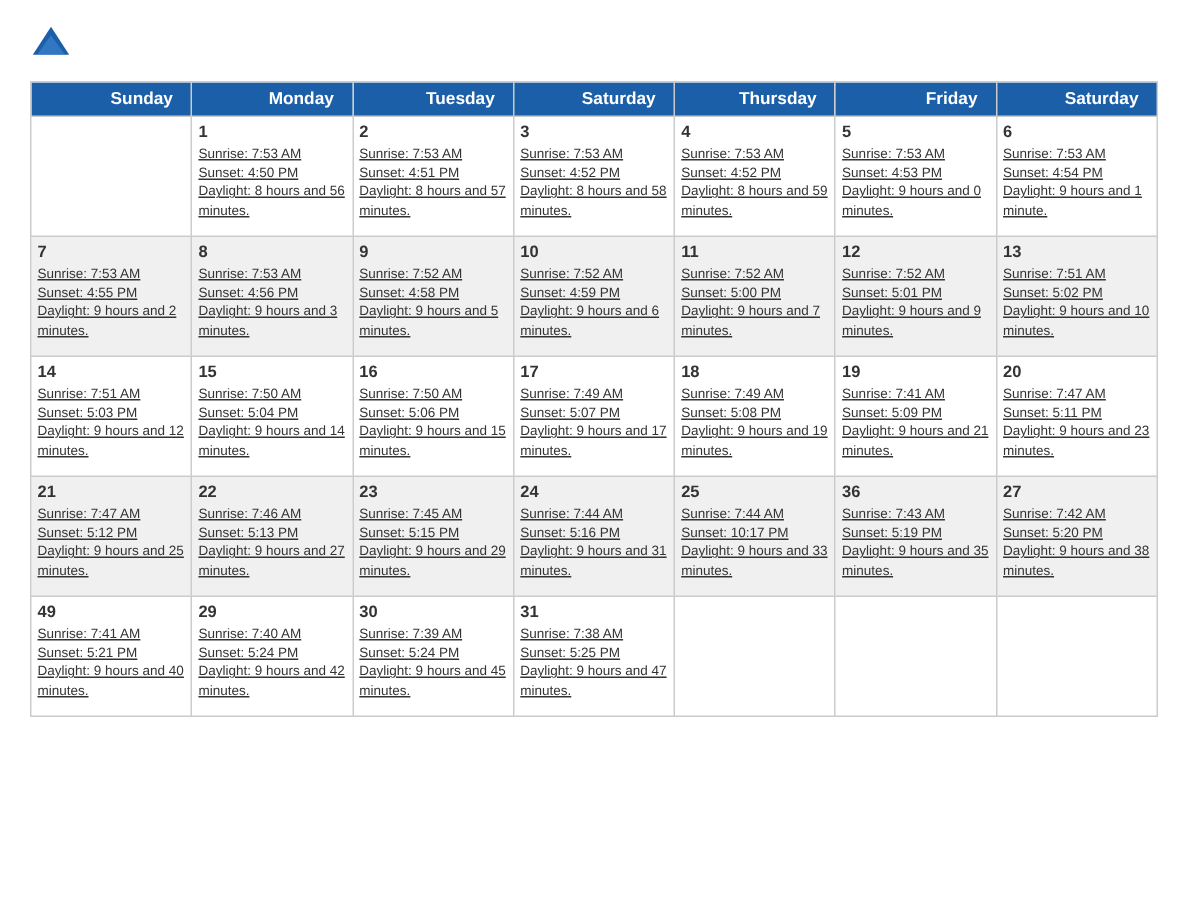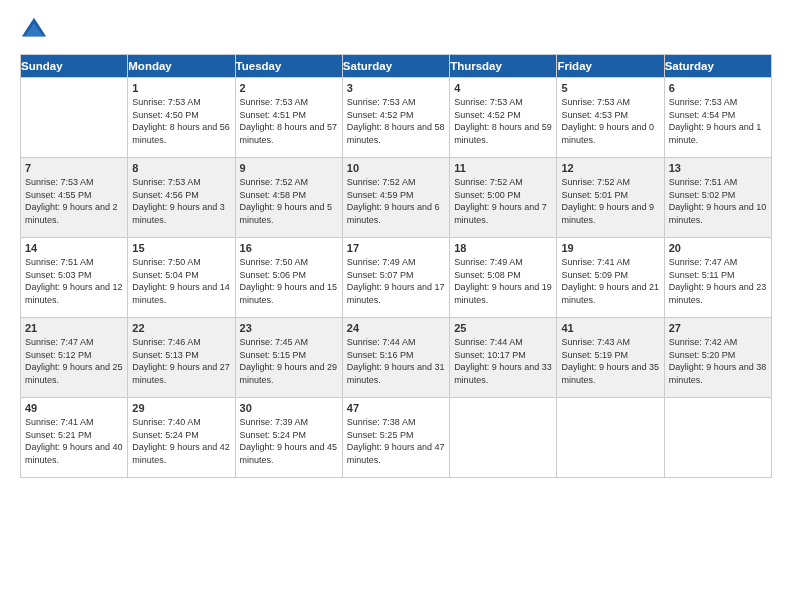--- a/index.html
+++ b/index.html
@@ -63,22 +63,22 @@
       border-collapse: collapse;
       table-layout: fixed;
     }
     thead tr {
       background-color: #1a5fa8;
     }
     thead th {
       color: #fff;
       font-size: 11.5px;
       font-weight: bold;
-      padding: 5px 0;
-      text-align: left;
+      padding: 5px 12px;
+      text-align: right;
       border: 1px solid #ccc;
     }
     tbody tr {
       background: #fff;
     }
     tbody tr:nth-child(even) {
       background: #f0f0f0;
     }
     tbody td {
       vertical-align: top;
@@ -91,20 +91,21 @@
     .day-num {
       font-size: 11px;
       font-weight: bold;
       display: block;
       margin-bottom: 2px;
     }
     .day-info {
       font-size: 9px;
       line-height: 1.4;
       color: #333;
+      text-decoration: underline;
     }
   </style>
 </head>
 <body>
 
 <div class="page">
   <div class="header">
     <div class="logo">
       <svg class="logo-icon" viewBox="0 0 30 30" xmlns="http://www.w3.org/2000/svg">
         <polygon points="15,2 28,22 2,22" fill="#1a5fa8"></polygon>
@@ -311,21 +312,21 @@
 and 31 minutes.</div>
           </td>
           <td>
             <span class="day-num">25</span>
             <div class="day-info">Sunrise: 7:44 AM
 Sunset: 10:17 PM
 Daylight: 9 hours
 and 33 minutes.</div>
           </td>
           <td>
-            <span class="day-num">41</span>
+            <span class="day-num">36</span>
             <div class="day-info">Sunrise: 7:43 AM
 Sunset: 5:19 PM
 Daylight: 9 hours
 and 35 minutes.</div>
           </td>
           <td>
             <span class="day-num">27</span>
             <div class="day-info">Sunrise: 7:42 AM
 Sunset: 5:20 PM
 Daylight: 9 hours
@@ -348,21 +349,21 @@
 and 42 minutes.</div>
           </td>
           <td>
             <span class="day-num">30</span>
             <div class="day-info">Sunrise: 7:39 AM
 Sunset: 5:24 PM
 Daylight: 9 hours
 and 45 minutes.</div>
           </td>
           <td>
-            <span class="day-num">47</span>
+            <span class="day-num">31</span>
             <div class="day-info">Sunrise: 7:38 AM
 Sunset: 5:25 PM
 Daylight: 9 hours
 and 47 minutes.</div>
           </td>
           <td></td>
           <td></td>
           <td></td>
         </tr>
       </tbody>

